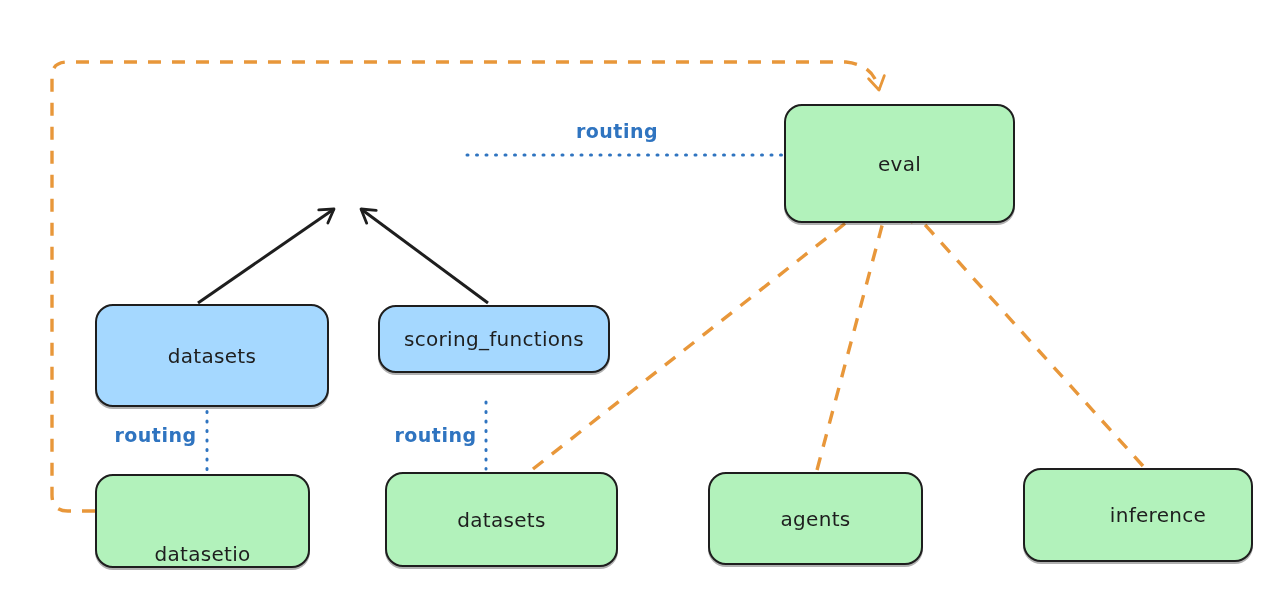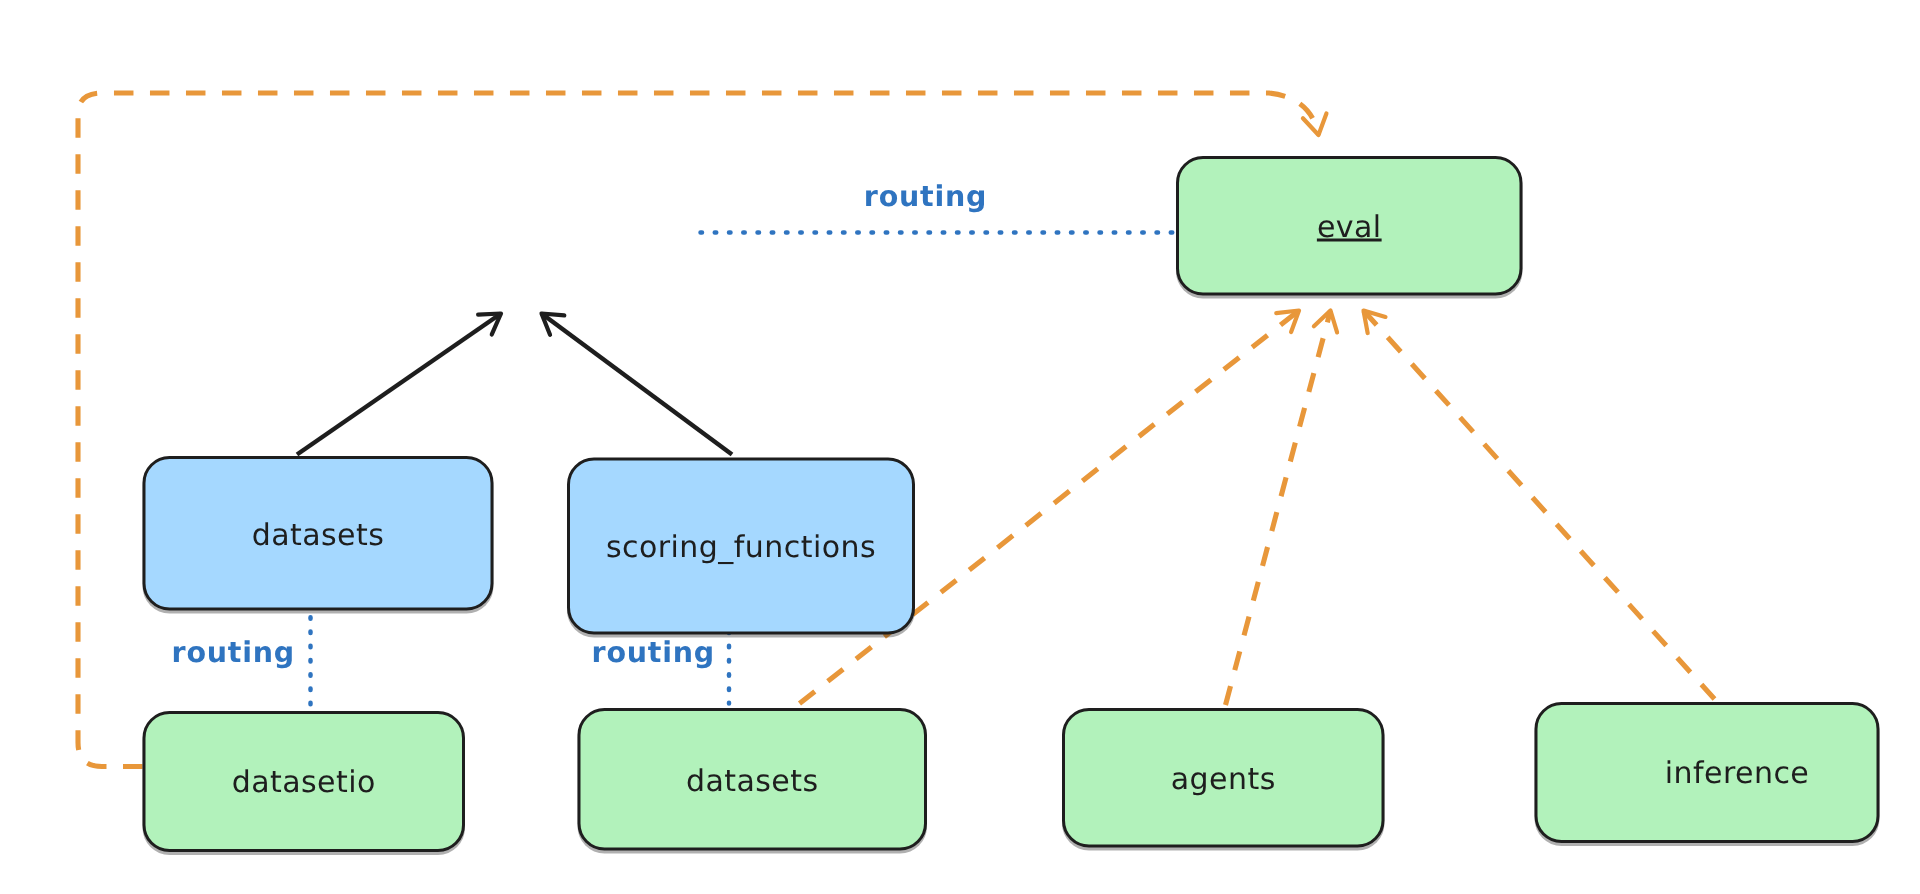--- a/index.html
+++ b/index.html
@@ -99,33 +99,33 @@
     </g>
     <g>
       <line x1="817" y1="470" x2="887" y2="207" class="stroke-orange lw35 dashed" marker-end="url(#mArrowOrange)"></line>
     </g>
     <g>
       <line x1="1143" y1="466" x2="909" y2="207" class="stroke-orange lw35 dashed" marker-end="url(#mArrowOrange)"></line>
     </g>
   </svg>
 
 
-  <div class="node green" style="left:784px; top:104px; width:231px; height:93px;text-decoration:underline;">
+  <div class="node green" style="left:784px; top:104px; width:231px; height:119px;">
     <span>eval</span>
   </div>
 
   <div class="node blue" style="left:95px; top:304px; width:234px; height:103px;text-align:right;">
     <span>datasets</span>
   </div>
 
-  <div class="node blue" style="left:378px; top:305px; width:232px; height:118px;">
+  <div class="node blue" style="left:378px; top:305px; width:232px; height:68px;">
     <span>scoring_functions</span>
   </div>
 
-  <div class="node green" style="left:95px; top:474px; width:215px; height:94px;">
+  <div class="node green" style="left:95px; top:474px; width:215px; height:94px;align-items:flex-end;">
     <span>datasetio</span>
   </div>
 
   <div class="node green" style="left:385px; top:472px; width:233px; height:95px;">
     <span>datasets</span>
   </div>
 
   <div class="node green" style="left:708px; top:472px; width:215px; height:93px;justify-content:center;">
     <span>agents</span>
   </div>

